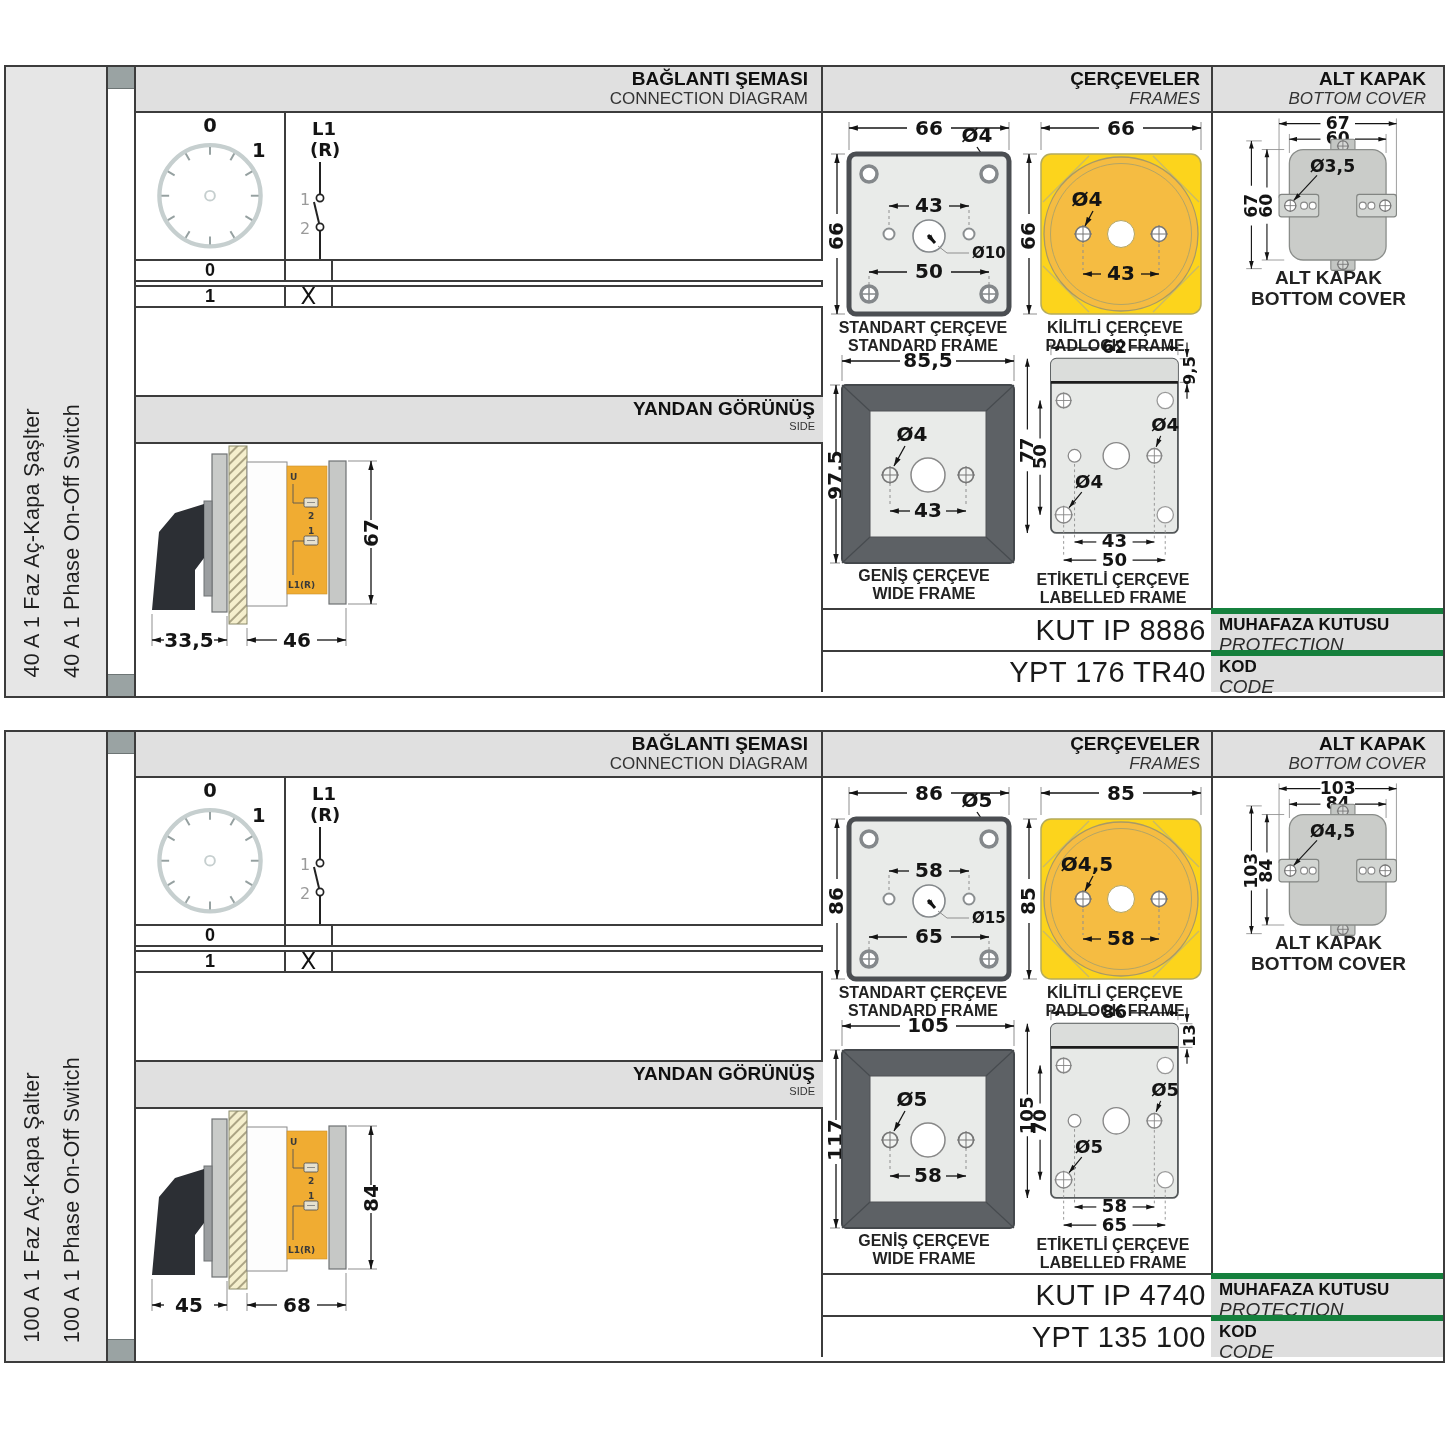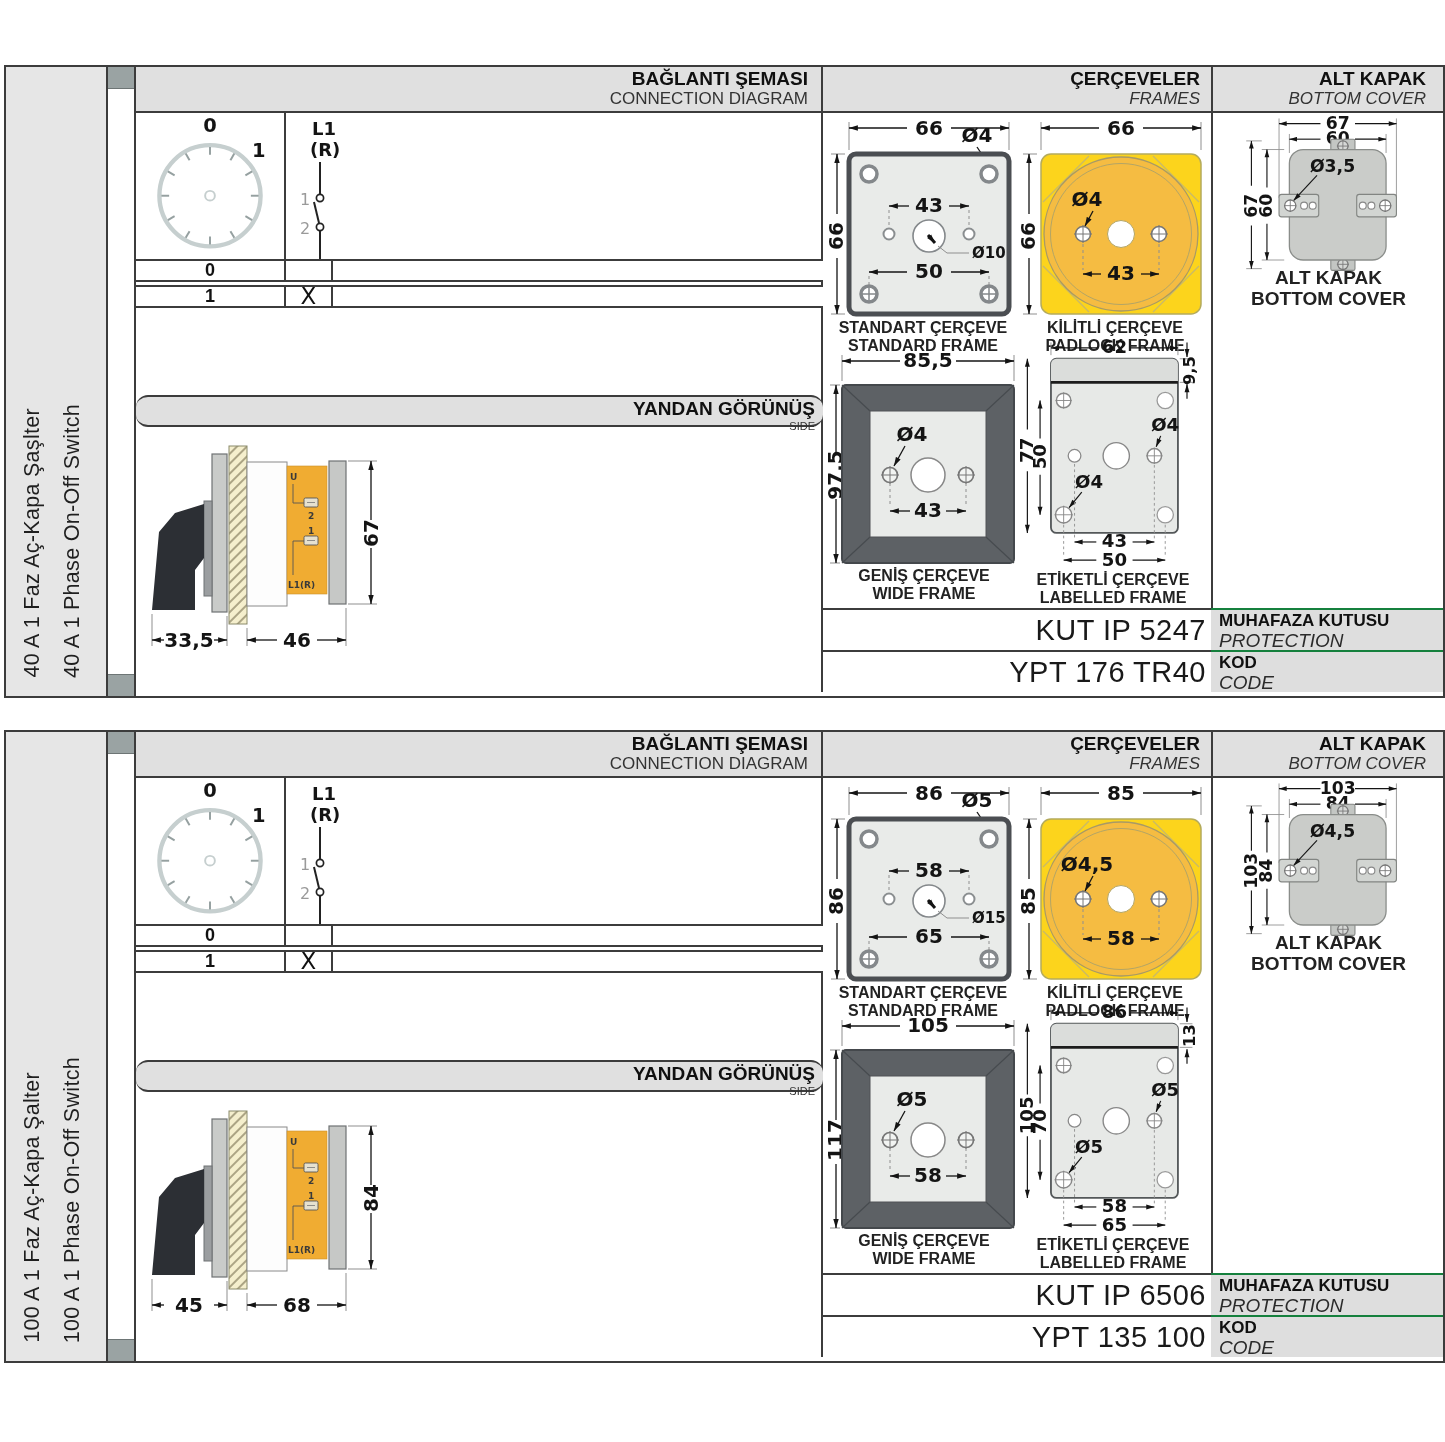--- a/index.html
+++ b/index.html
@@ -24,31 +24,31 @@
   
   .vline{position:absolute;top:0;width:2px;height:625px;background:#3c3c3c;}
   
   .dial-cell{position:absolute;left:130px;top:46px;width:150px;height:146px;border-right:2px solid #3c3c3c;background:#fff;}
   
   .trow{position:absolute;left:130px;width:687px;height:23px;border-top:2px solid #3c3c3c;border-bottom:2px solid #3c3c3c;background:#fff;}
   .trow .c1{position:absolute;left:0;top:0;bottom:0;width:148px;text-align:center;font-weight:bold;font-size:18px;line-height:19px;color:#111;}
   .trow .c2{position:absolute;left:148px;top:-2px;bottom:-2px;width:49px;border-left:2px solid #3c3c3c;border-right:2px solid #3c3c3c;
             text-align:center;font-size:23px;line-height:23px;font-family:"DejaVu Sans",sans-serif;color:#111;}
   
-  .sband{position:absolute;left:130px;top:328px;width:687px;height:32px;background:#e0e0e0;
-         border-top:2px solid #3c3c3c;border-bottom:2px solid #3c3c3c;text-align:right;padding:2px 8px 0 0;line-height:1.1;border-radius:12px;}
+  .sband{position:absolute;left:130px;top:328px;width:687px;height:49px;background:#e0e0e0;
+         border-top:2px solid #3c3c3c;border-bottom:2px solid #3c3c3c;text-align:right;padding:2px 8px 0 0;line-height:1.1;}
   .sband .tr{font-weight:bold;font-size:19px;color:#101010;display:block;}
   .sband .en{font-size:11px;color:#333;display:block;}
   
   .cap{position:absolute;text-align:center;font-weight:bold;font-size:16px;line-height:1.12;color:#222;}
   .cap span{display:block;}
   
   .val-cell{position:absolute;left:817px;width:388px;height:42px;background:#fff;border-top:2px solid #3c3c3c;
             text-align:right;padding:4px 5px 0 0;font-size:29px;color:#191919;letter-spacing:.5px;}
-  .lab-cell{position:absolute;left:1205px;right:0;height:42px;background:#dedede;border-top:2px solid #15803d;
+  .lab-cell{position:absolute;left:1205px;right:0;height:42px;background:#dedede;border-top:6px solid #15803d;
             padding:1px 0 0 8px;line-height:1.12;}
   .lab-cell .tr{font-weight:bold;font-size:17px;color:#101010;display:block;}
   .lab-cell .en{font-style:italic;font-size:19px;color:#2b2b2b;display:block;}
   
   svg text{font-family:"DejaVu Sans",sans-serif;}
   .dt{font-size:20px;font-weight:bold;fill:#141414;text-anchor:middle;}
   .dts{font-size:15px;font-weight:bold;fill:#141414;}
   .dtg{font-size:16px;fill:#9a9a9a;}
   .sw{font-size:18px;font-weight:bold;fill:#141414;}
   .tiny{font-size:9px;font-weight:bold;fill:#3a3a3a;}
@@ -417,21 +417,21 @@
           <line x1="167" y1="98" x2="167" y2="112" stroke="#777" stroke-width="1"></line>
     </g>
     <text class="dt" x="106" y="66">Ø3,5</text>
     <line class="dim" x1="88" y1="70" x2="61" y2="99" marker-end="url(#ar)"></line>
   </svg>
   <div class="cap" style="left:1210px;top:200px;width:225px;font-size:19px">
     <span>ALT KAPAK</span>
     <span>BOTTOM COVER</span>
   </div>
 
-  <div class="val-cell" style="top:541px">KUT IP 5247</div>
+  <div class="val-cell" style="top:541px">KUT IP 8886</div>
   <div class="lab-cell" style="top:541px">
     <span class="tr">MUHAFAZA KUTUSU</span>
     <span class="en">PROTECTION ENCLOSURE</span>
   </div>
   <div class="val-cell" style="top:583px">YPT 176 TR40</div>
   <div class="lab-cell" style="top:583px">
     <span class="tr">KOD</span>
     <span class="en">CODE</span>
   </div>
 
@@ -779,21 +779,21 @@
           <line x1="167" y1="98" x2="167" y2="112" stroke="#777" stroke-width="1"></line>
     </g>
     <text class="dt" x="106" y="66">Ø4,5</text>
     <line class="dim" x1="88" y1="70" x2="61" y2="99" marker-end="url(#ar)"></line>
   </svg>
   <div class="cap" style="left:1210px;top:200px;width:225px;font-size:19px">
     <span>ALT KAPAK</span>
     <span>BOTTOM COVER</span>
   </div>
 
-  <div class="val-cell" style="top:541px">KUT IP 6506</div>
+  <div class="val-cell" style="top:541px">KUT IP 4740</div>
   <div class="lab-cell" style="top:541px">
     <span class="tr">MUHAFAZA KUTUSU</span>
     <span class="en">PROTECTION ENCLOSURE</span>
   </div>
   <div class="val-cell" style="top:583px">YPT 135 100</div>
   <div class="lab-cell" style="top:583px">
     <span class="tr">KOD</span>
     <span class="en">CODE</span>
   </div>
 

